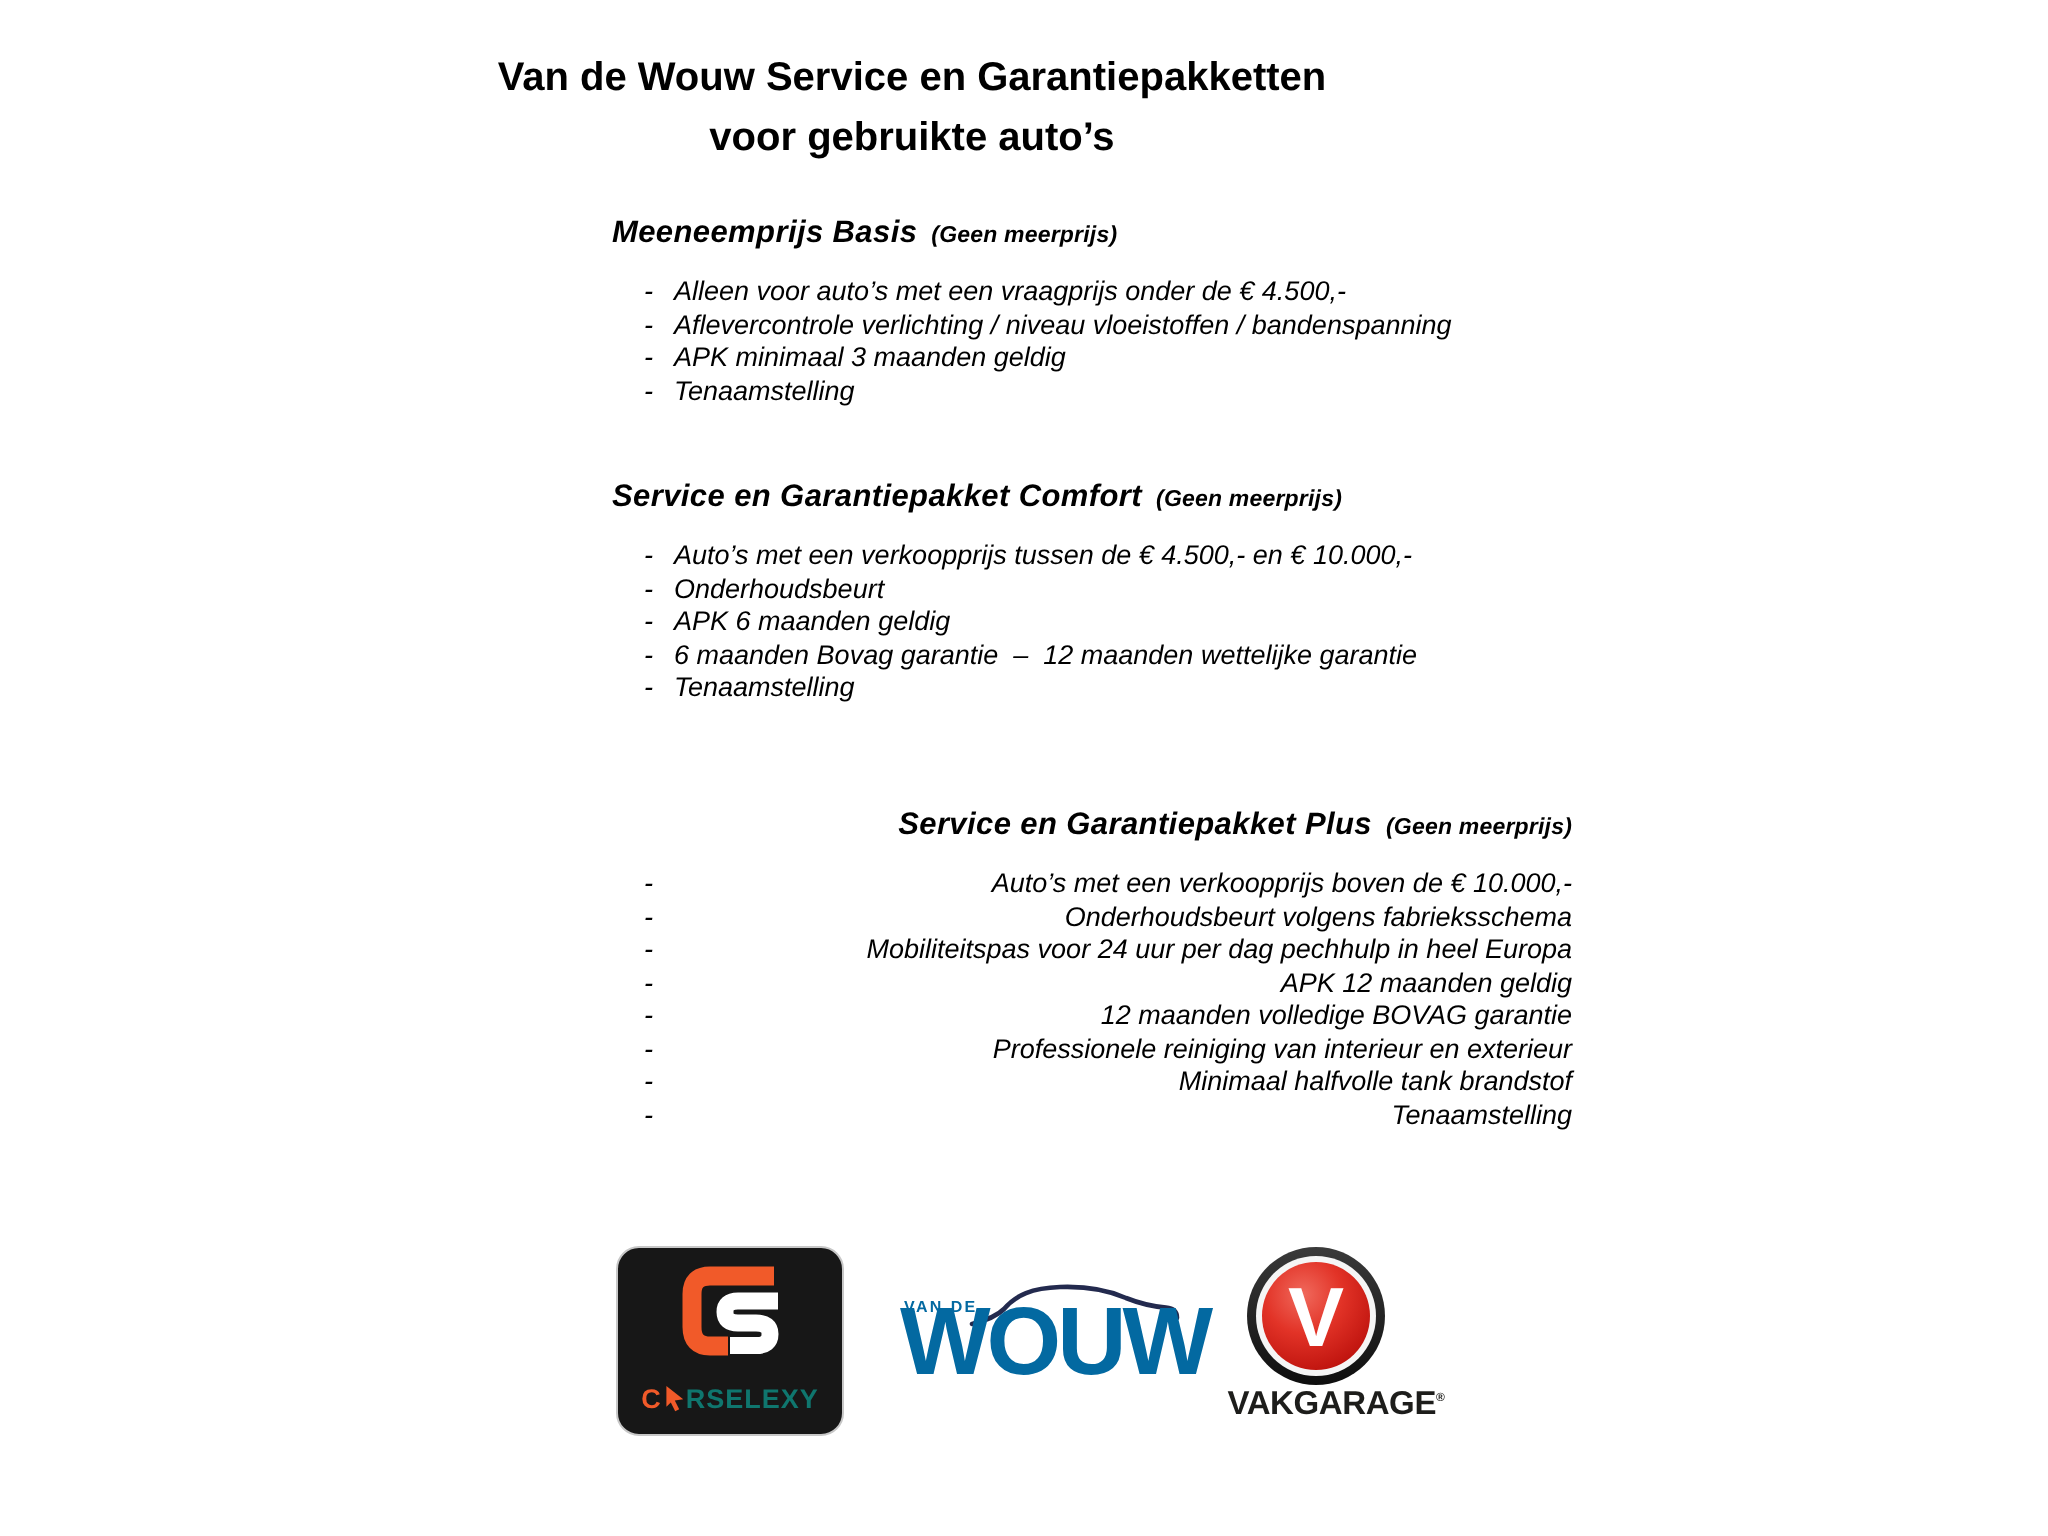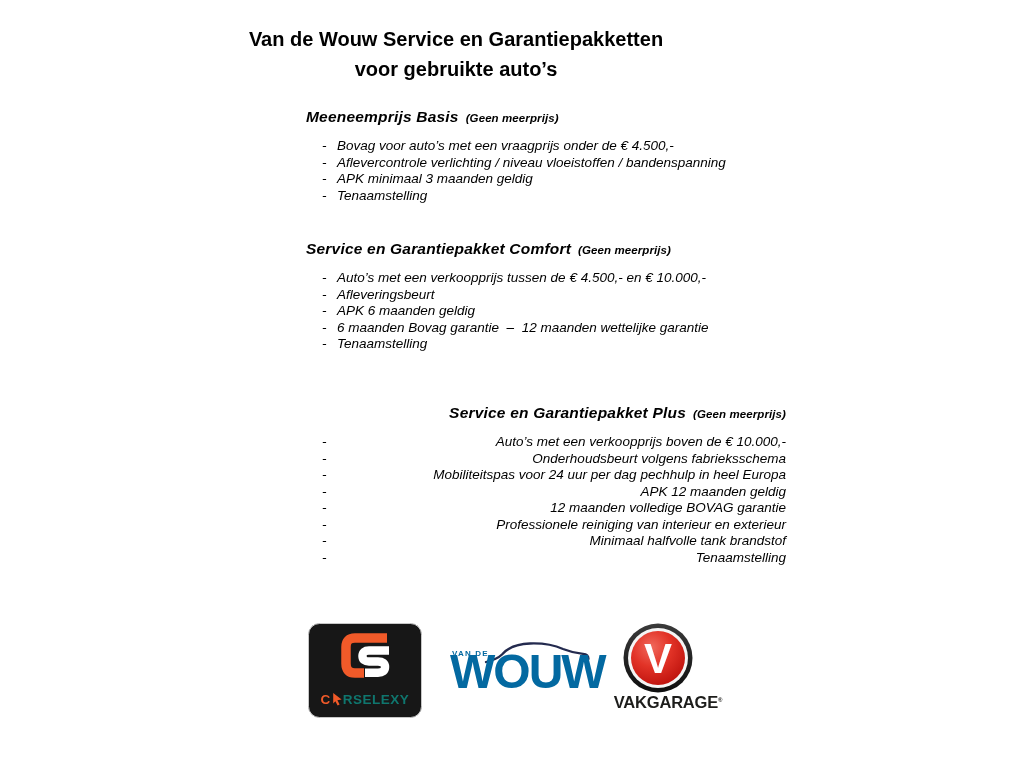--- a/index.html
+++ b/index.html
@@ -52,34 +52,34 @@
 <div class="page">
 
   <div class="title-line title-line1">Van de Wouw Service en Garantiepakketten</div>
   <div class="title-line title-line2">voor gebruikte auto’s</div>
 
   <section class="pkg pkg-basis">
     <h2 class="pkg-h">
       <span class="h-main">Meeneemprijs Basis</span><span class="h-note">(Geen meerprijs)</span>
     </h2>
     <ul class="pkg-list">
-      <li>Bovag voor auto’s met een vraagprijs onder de € 4.500,-</li>
+      <li>Alleen voor auto’s met een vraagprijs onder de € 4.500,-</li>
       <li>Aflevercontrole verlichting / niveau vloeistoffen / bandenspanning</li>
       <li>APK minimaal 3 maanden geldig</li>
       <li>Tenaamstelling</li>
     </ul>
   </section>
 
   <section class="pkg pkg-comfort">
     <h2 class="pkg-h">
       <span class="h-main">Service en Garantiepakket Comfort</span><span class="h-note">(Geen meerprijs)</span>
     </h2>
     <ul class="pkg-list">
       <li>Auto’s met een verkoopprijs tussen de € 4.500,- en € 10.000,-</li>
-      <li>Afleveringsbeurt</li>
+      <li>Onderhoudsbeurt</li>
       <li>APK 6 maanden geldig</li>
       <li>6 maanden Bovag garantie &nbsp;–&nbsp; 12 maanden wettelijke garantie</li>
       <li>Tenaamstelling</li>
     </ul>
   </section>
 
   <section class="pkg pkg-plus">
     <h2 class="pkg-h">
       <span class="h-main">Service en Garantiepakket Plus</span><span class="h-note">(Geen meerprijs)</span>
     </h2>

